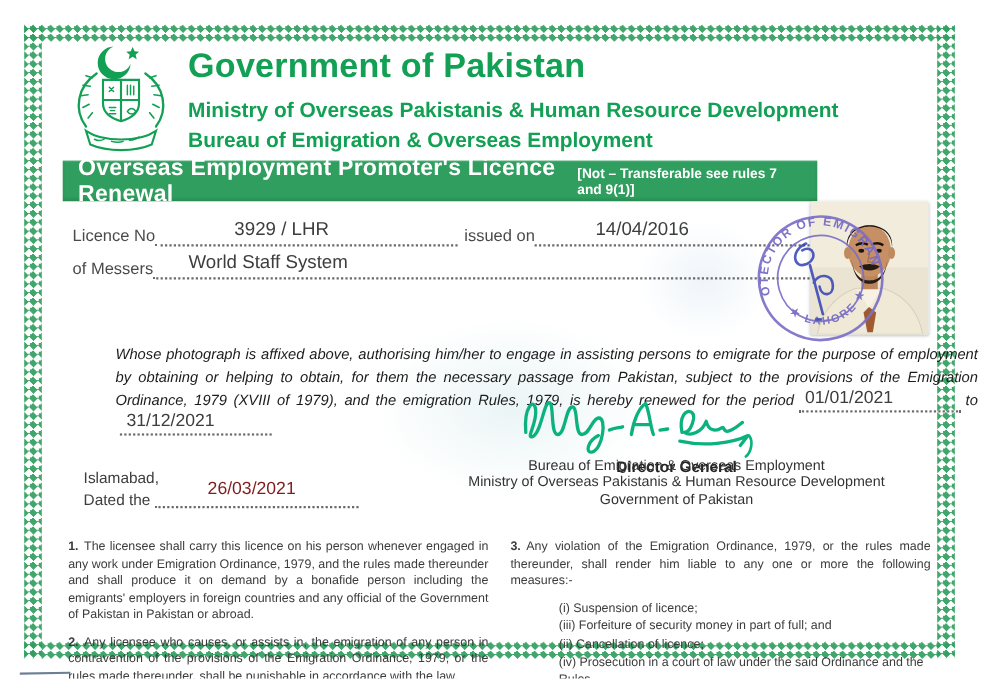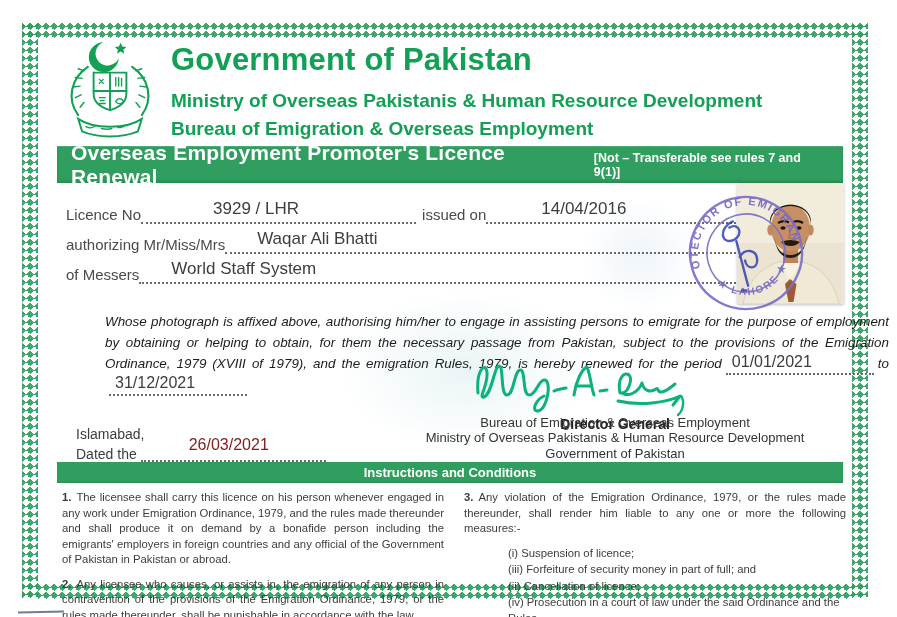--- a/index.html
+++ b/index.html
@@ -23,21 +23,21 @@
     background:radial-gradient(closest-side,rgba(120,170,210,0.12),rgba(120,170,210,0.0));}
 
   
   .emblem{position:absolute;left:57px;top:37px;width:106px;height:104px;}
   .hdr{position:absolute;left:171px;top:42px;width:680px;}
   .gov-title{font-size:31px;font-weight:bold;color:#12a054;letter-spacing:.2px;}
   .ministry{font-size:19px;font-weight:bold;color:#12a054;margin-top:12px;}
   .bureau{font-size:19px;font-weight:bold;color:#12a054;margin-top:6px;}
 
   
-  .main-banner{position:absolute;left:57px;top:146px;width:786px;height:37px;background:#2f9e5e;
+  .main-banner{position:absolute;left:57px;top:146px;width:686px;height:37px;background:#2f9e5e;
     display:flex;align-items:center;justify-content:space-between;padding:0 14px;box-sizing:border-box;
     box-shadow:inset 0 1px 0 rgba(255,255,255,.15), inset 0 -2px 3px rgba(0,0,0,.12);}
   .banner-title{color:#fff;font-size:21px;font-weight:bold;letter-spacing:.2px;}
   .banner-note{color:#fff;font-size:12.5px;font-weight:bold;}
 
   
   .photo{position:absolute;left:737px;top:183px;width:107px;height:121px;z-index:2;
     box-shadow:0 1px 3px rgba(0,0,0,.25);border-radius:2px;overflow:hidden;}
 
   
@@ -180,26 +180,20 @@
       <span class="flabel">Licence No</span>
       <span class="dots fixed1">
         <span class="fval" style="left:72px">3929 / LHR</span>
       </span>
       <span class="flabel" style="margin-left:6px">issued on</span>
       <span class="dots">
         <span class="fval" style="left:55px">14/04/2016</span>
       </span>
     </div>
     <div class="field-line">
-      <span class="flabel">authorizing Mr/Miss/Mrs</span>
-      <span class="dots">
-        <span class="fval" style="left:32px">Waqar Ali Bhatti</span>
-      </span>
-    </div>
-    <div class="field-line">
       <span class="flabel">of Messers</span>
       <span class="dots">
         <span class="fval" style="left:32px">World Staff System</span>
       </span>
     </div>
   </div>
 
   <p class="legal"><span>Whose photograph is affixed above, authorising him/her to engage in assisting  persons to emigrate for the purpose of employment by obtaining or helping to obtain, for them the necessary passage from Pakistan, subject to the provisions of the Emigration Ordinance, 1979 (XVIII of 1979), and the emigration Rules, 1979, is hereby renewed for the period</span><span class="inline-fill">
         <span class="fill-value">01/01/2021</span>
         <span class="fill-dots w1"></span>
@@ -230,23 +224,20 @@
   <div class="dated">
     <div>Islamabad,</div>
     <div class="dated-line">
       <span style="margin-right:4px">Dated the</span>
       <span class="dated-dots">
         <span class="dated-val">26/03/2021</span>
       </span>
     </div>
   </div>
 
-  <div class="instr-banner">
-    <span>Instructions and Conditions</span>
-  </div>
 
   <div class="instr-cols">
     <div class="icol">
       <div class="iitem"><span class="inum">1.</span><span>The licensee shall carry this licence on his person whenever engaged in any work under Emigration Ordinance, 1979, and the rules made thereunder and shall produce it on demand by a bonafide person including the emigrants' employers in foreign countries and any official of the Government of Pakistan in Pakistan or abroad.</span></div>
       <div class="iitem"><span class="inum">2.</span><span>Any licensee who causes, or assists in, the emigration of any person in contravention of the provisions of the Emigration Ordinance, 1979, or the rules made thereunder, shall be punishable in accordance with the law.</span></div>
     </div>
     <div class="icol">
       <div class="iitem"><span class="inum">3.</span><span>Any violation of the Emigration Ordinance, 1979, or the rules made thereunder, shall render him liable to any one or more the following measures:-</span></div>
       <ul class="isub">
         <li>(i)  Suspension of licence;</li>

